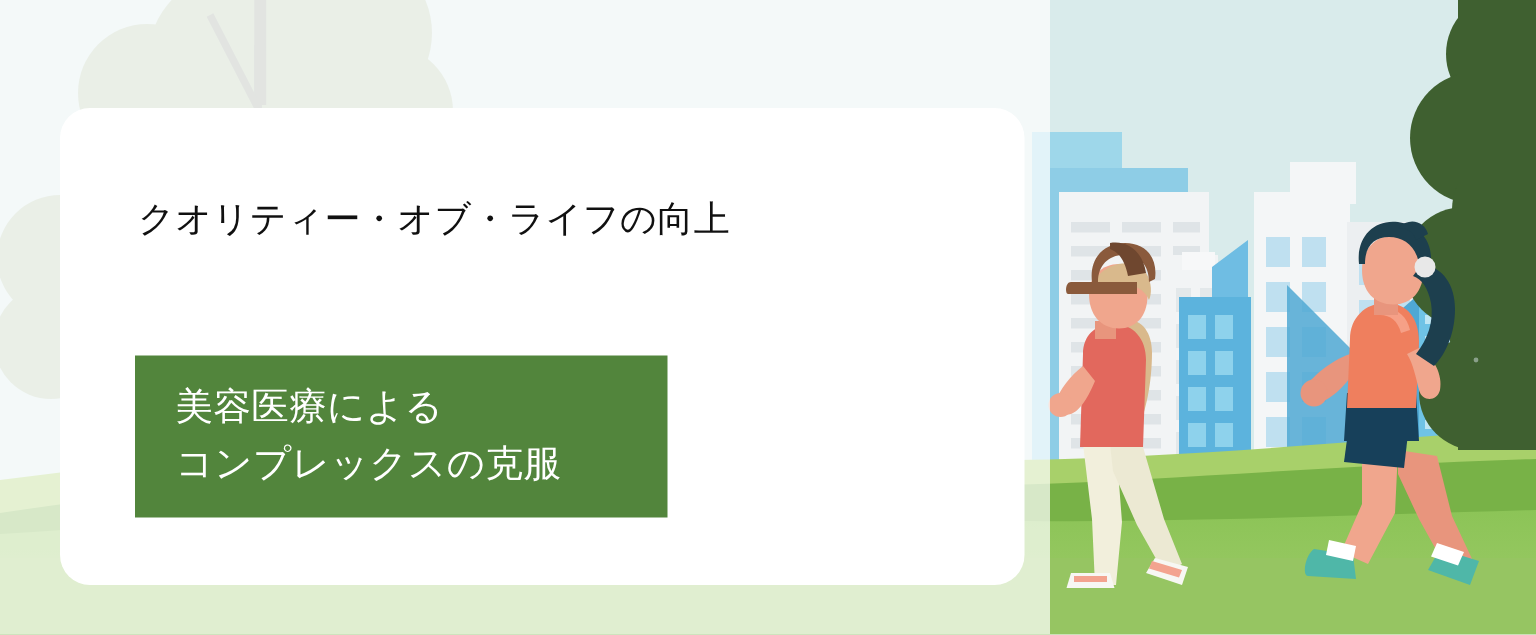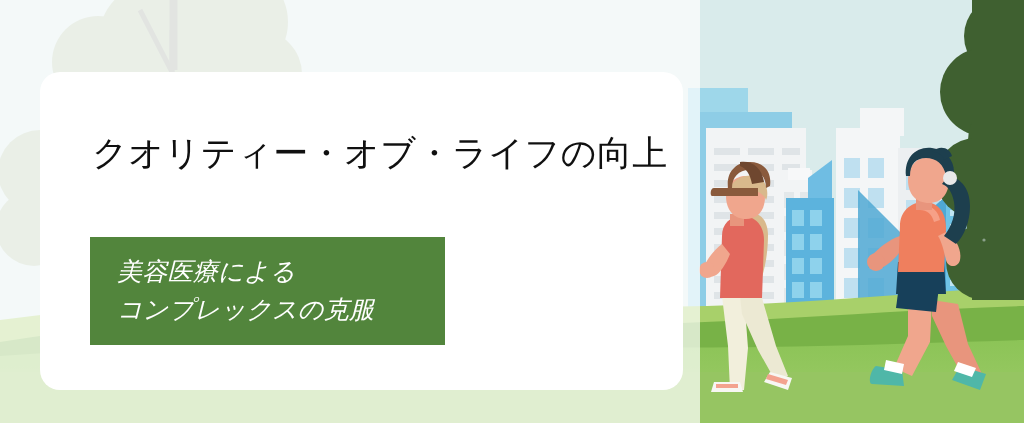--- a/index.html
+++ b/index.html
@@ -49,21 +49,21 @@
     width: 643px;
     height: 318px;
     background: #ffffff;
     border-radius: 20px;
   }
 
   .card-title {
     position: absolute;
     left: 52px;
     top: 62px;
-    font-size: 35px;
+    font-size: 24px;
     line-height: 1.15;
     letter-spacing: 0.012em;
     color: #101010;
     white-space: nowrap;
     font-weight: 400;
   }
 
   .highlight-box {
     position: absolute;
     left: 50px;
@@ -76,21 +76,20 @@
 
   .highlight-text {
     position: absolute;
     left: 27px;
     top: 16px;
     color: #ffffff;
     font-size: 25px;
     line-height: 1.52;
     letter-spacing: 0.01em;
     white-space: pre-line;
-    font-style: italic;
   }
 </style>
 </head>
 <body>
 
 <div class="banner">
 
   <div class="scene">
     <svg viewBox="0 0 1024 423" xmlns="http://www.w3.org/2000/svg" aria-hidden="true">
       <defs>

